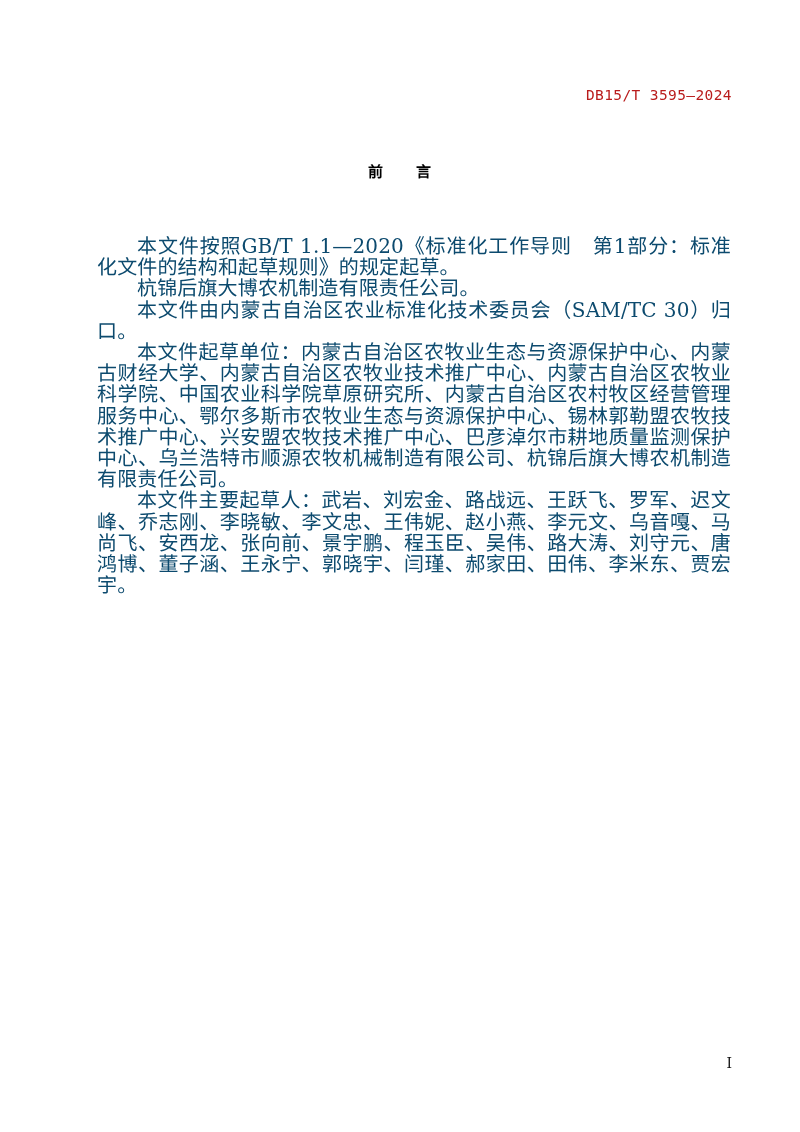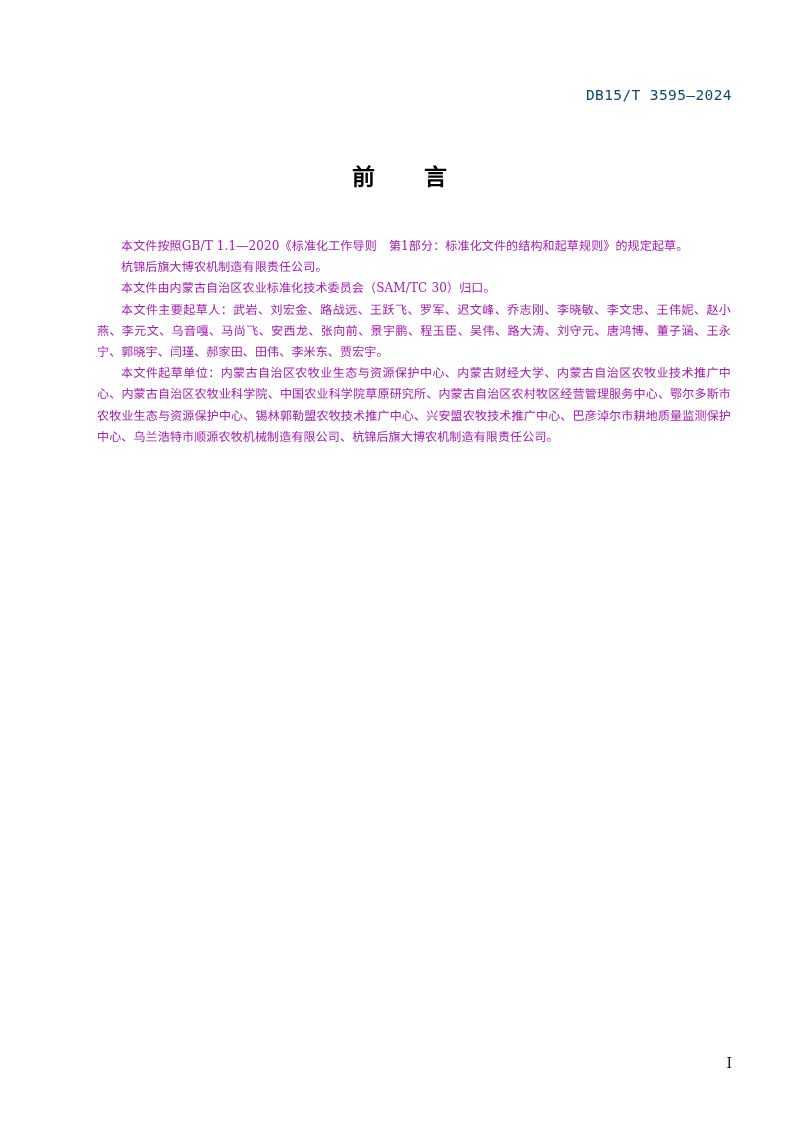--- a/index.html
+++ b/index.html
@@ -31,56 +31,56 @@
     right: 68px;
     height: 22px;
     display: flex;
     align-items: flex-start;
     justify-content: flex-end;
   }
   .std-number {
     font-family: "DejaVu Sans Mono", "Liberation Mono", monospace;
     font-size: 14.5px;
     letter-spacing: 0.4px;
-    color: #0c4a6e;
+    color: #b91c1c;
     white-space: pre;
     line-height: 1;
   }
 
   
   .section-title {
     position: absolute;
     top: 163px;
     left: 0;
     width: 800px;
     text-align: center;
     font-family: "DejaVu Sans", "Liberation Sans", sans-serif;
-    font-size: 23px;
+    font-size: 15px;
     font-weight: 700;
     letter-spacing: 1px;
     line-height: 1.3;
     color: #000000;
     white-space: pre;
   }
 
   
   .body-block {
     position: absolute;
     top: 236px;
     left: 97px;
     width: 634px;
   }
   p.para {
     margin: 0;
-    font-size: 12px;
+    font-size: 20px;
     line-height: 21.2px;
     text-align: justify;
     text-justify: inter-ideograph;
     text-indent: 2em;
-    color: #a21caf;
+    color: #0c4a6e;
     word-break: break-all;
     letter-spacing: 0.15px;
   }
 
   
   .page-footer {
     position: absolute;
     bottom: 62px;
     left: 68px;
     right: 68px;
@@ -104,21 +104,21 @@
   <div class="page-header">
     <span class="std-number">DB15/T 3595—2024</span>
   </div>
 
   <div class="section-title">前　　言</div>
 
   <div class="body-block">
     <p class="para">本文件按照GB/T 1.1—2020《标准化工作导则　第1部分：标准化文件的结构和起草规则》的规定起草。</p>
     <p class="para">杭锦后旗大博农机制造有限责任公司。</p>
     <p class="para">本文件由内蒙古自治区农业标准化技术委员会（SAM/TC 30）归口。</p>
+    <p class="para">本文件起草单位：内蒙古自治区农牧业生态与资源保护中心、内蒙古财经大学、内蒙古自治区农牧业技术推广中心、内蒙古自治区农牧业科学院、中国农业科学院草原研究所、内蒙古自治区农村牧区经营管理服务中心、鄂尔多斯市农牧业生态与资源保护中心、锡林郭勒盟农牧技术推广中心、兴安盟农牧技术推广中心、巴彦淖尔市耕地质量监测保护中心、乌兰浩特市顺源农牧机械制造有限公司、杭锦后旗大博农机制造有限责任公司。</p>
     <p class="para">本文件主要起草人：武岩、刘宏金、路战远、王跃飞、罗军、迟文峰、乔志刚、李晓敏、李文忠、王伟妮、赵小燕、李元文、乌音嘎、马尚飞、安西龙、张向前、景宇鹏、程玉臣、吴伟、路大涛、刘守元、唐鸿博、董子涵、王永宁、郭晓宇、闫瑾、郝家田、田伟、李米东、贾宏宇。</p>
-    <p class="para">本文件起草单位：内蒙古自治区农牧业生态与资源保护中心、内蒙古财经大学、内蒙古自治区农牧业技术推广中心、内蒙古自治区农牧业科学院、中国农业科学院草原研究所、内蒙古自治区农村牧区经营管理服务中心、鄂尔多斯市农牧业生态与资源保护中心、锡林郭勒盟农牧技术推广中心、兴安盟农牧技术推广中心、巴彦淖尔市耕地质量监测保护中心、乌兰浩特市顺源农牧机械制造有限公司、杭锦后旗大博农机制造有限责任公司。</p>
   </div>
 
   <div class="page-footer">
     <span class="folio">I</span>
   </div>
 
 </div>
 
 </body></html>

